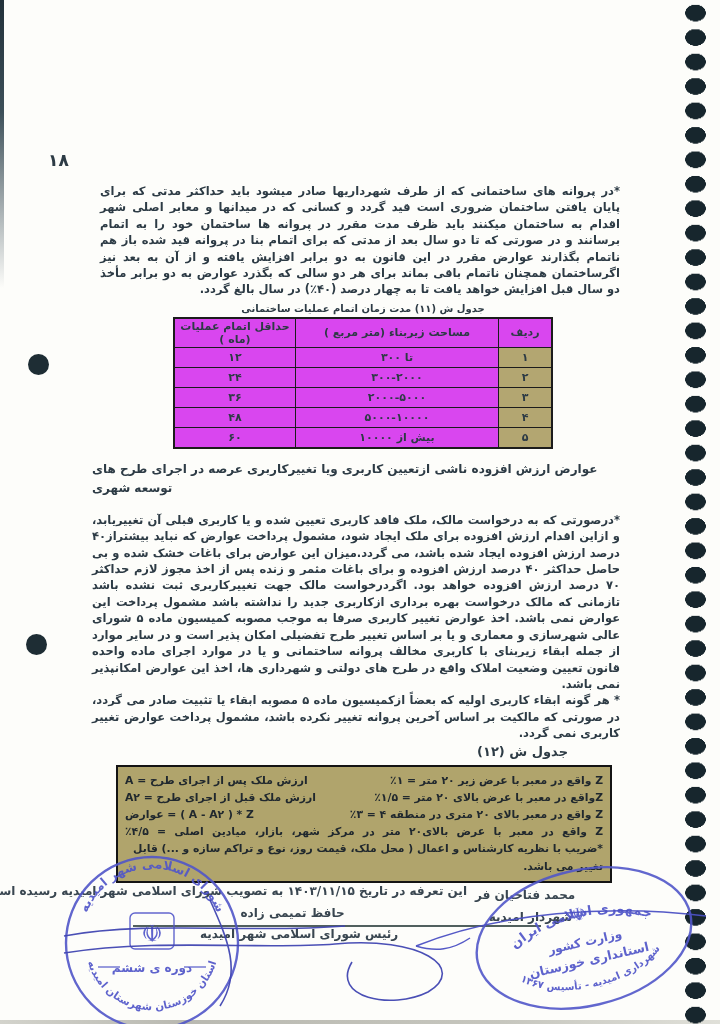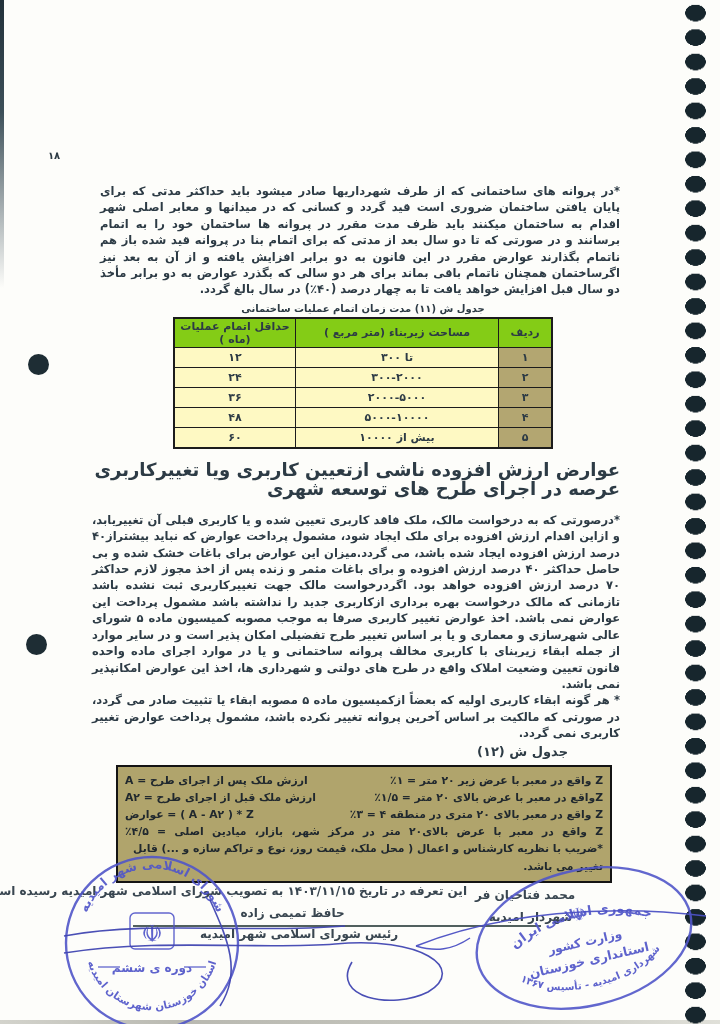--- a/index.html
+++ b/index.html
@@ -14,37 +14,37 @@
     background:linear-gradient(to bottom,#22313a 0%,#3d5059 35%,rgba(80,95,103,0) 90%);}
   .edge-bottom{position:absolute;left:0;bottom:0;width:100%;height:4px;
     background:linear-gradient(to right,#d3d3cc,#b9b9b1 25%,#c6c6be 70%,#e0e0d9);}
   .spiral{position:absolute;right:13px;top:0;width:23px;height:1024px;
     background-image:radial-gradient(ellipse 10.5px 8.5px at 50% 12px,#17262d 96%,rgba(23,38,45,0) 100%);
     background-size:23px 24.45px;background-repeat:repeat-y;background-position:0 1px;}
   .punch{position:absolute;width:21px;height:21px;border-radius:50%;background:#1e2d34;}
   .punch.p1{left:28px;top:354px;}
   .punch.p2{left:26px;top:634px;}
 
-  .pagenum{position:absolute;left:48px;top:150px;font-size:10px;}
+  .pagenum{position:absolute;left:48px;top:150px;font-size:17px;}
 
   .content{position:absolute;left:92px;top:183px;width:528px;direction:rtl;}
   .para{font-size:11.5px;line-height:16.4px;text-align:justify;margin:0;}
   .para.p1{width:520px;}
 
   .cap11{margin-top:5px;width:380px;margin-right:67px;text-align:center;font-size:10px;}
 
   table.t11{width:380px;margin-right:67px;margin-top:3px;border-collapse:collapse;
     border:2.5px solid #1c1c1c;font-size:11px;direction:rtl;}
   table.t11 th,table.t11 td{border:1.4px solid #1c1c1c;text-align:center;padding:1px 3px;}
-  table.t11 th{background:#84cc16;height:22px;}
-  table.t11 td{height:17px;background:#fef9c3;}
+  table.t11 th{background:#d946ef;height:22px;}
+  table.t11 td{height:17px;background:#d946ef;}
   table.t11 td.idx{background:#b3a671;width:46px;}
   table.t11 .c-area{width:196px;}
 
-  .heading{margin-top:11px;font-size:18px;line-height:19.5px;text-align:right;}
+  .heading{margin-top:11px;font-size:12px;line-height:19.5px;text-align:left;}
   .para.p2{margin-top:13px;}
   .cap12{margin-top:2px;margin-right:52px;text-align:right;font-size:13px;}
 
   .zbox{margin-top:6px;width:478px;margin-right:8px;background:#b0a46c;
     border:2.5px solid #141414;padding:5px 7px 6px 7px;font-size:10.8px;line-height:17.2px;color:#20282e;}
   .zrow{display:flex;direction:rtl;}
   .zr{width:55%;text-align:right;}
   .zl{width:45%;direction:ltr;text-align:left;}
   .zwide{text-align:justify;text-align-last:justify;}
   .zfoot{text-align:right;}

